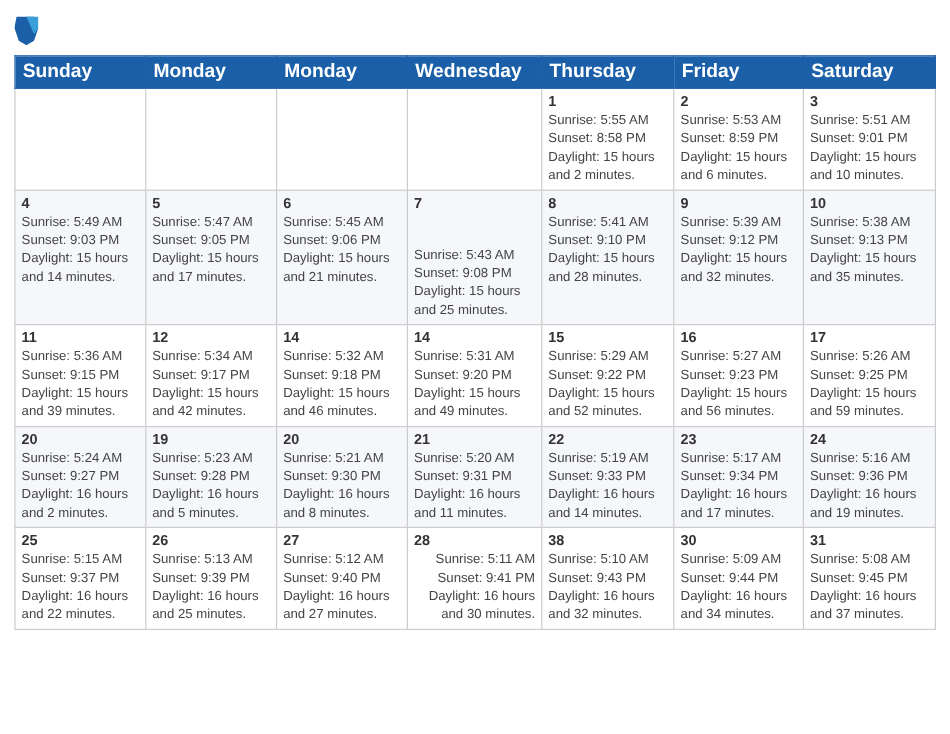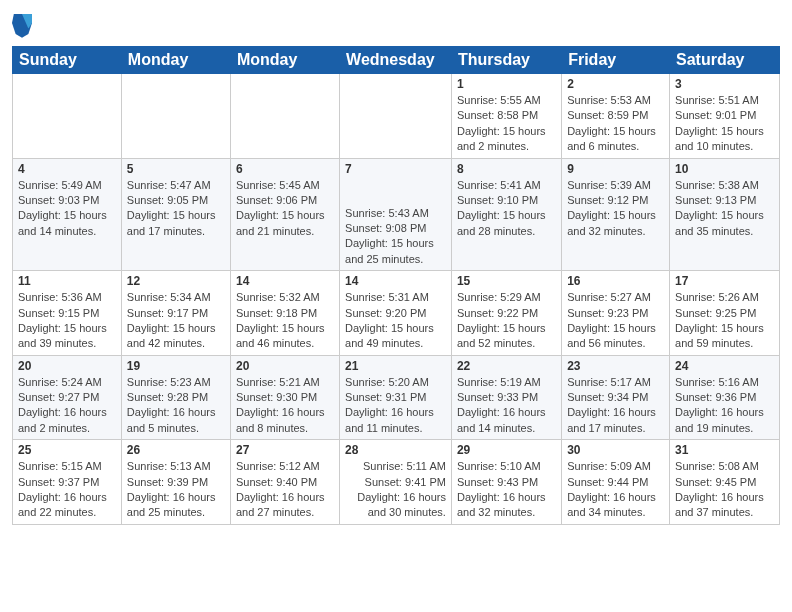--- a/index.html
+++ b/index.html
@@ -329,21 +329,21 @@
 and 27 minutes.</div>
           </td>
           <td>
             <div class="day-num">28</div>
             <div class="day-info" style="white-space: pre-line; text-align: right;">Sunrise: 5:11 AM
 Sunset: 9:41 PM
 Daylight: 16 hours
 and 30 minutes.</div>
           </td>
           <td>
-            <div class="day-num">29</div>
+            <div class="day-num">38</div>
             <div class="day-info" style="white-space: pre-line;">Sunrise: 5:10 AM
 Sunset: 9:43 PM
 Daylight: 16 hours
 and 32 minutes.</div>
           </td>
           <td>
             <div class="day-num">30</div>
             <div class="day-info" style="white-space: pre-line;">Sunrise: 5:09 AM
 Sunset: 9:44 PM
 Daylight: 16 hours

